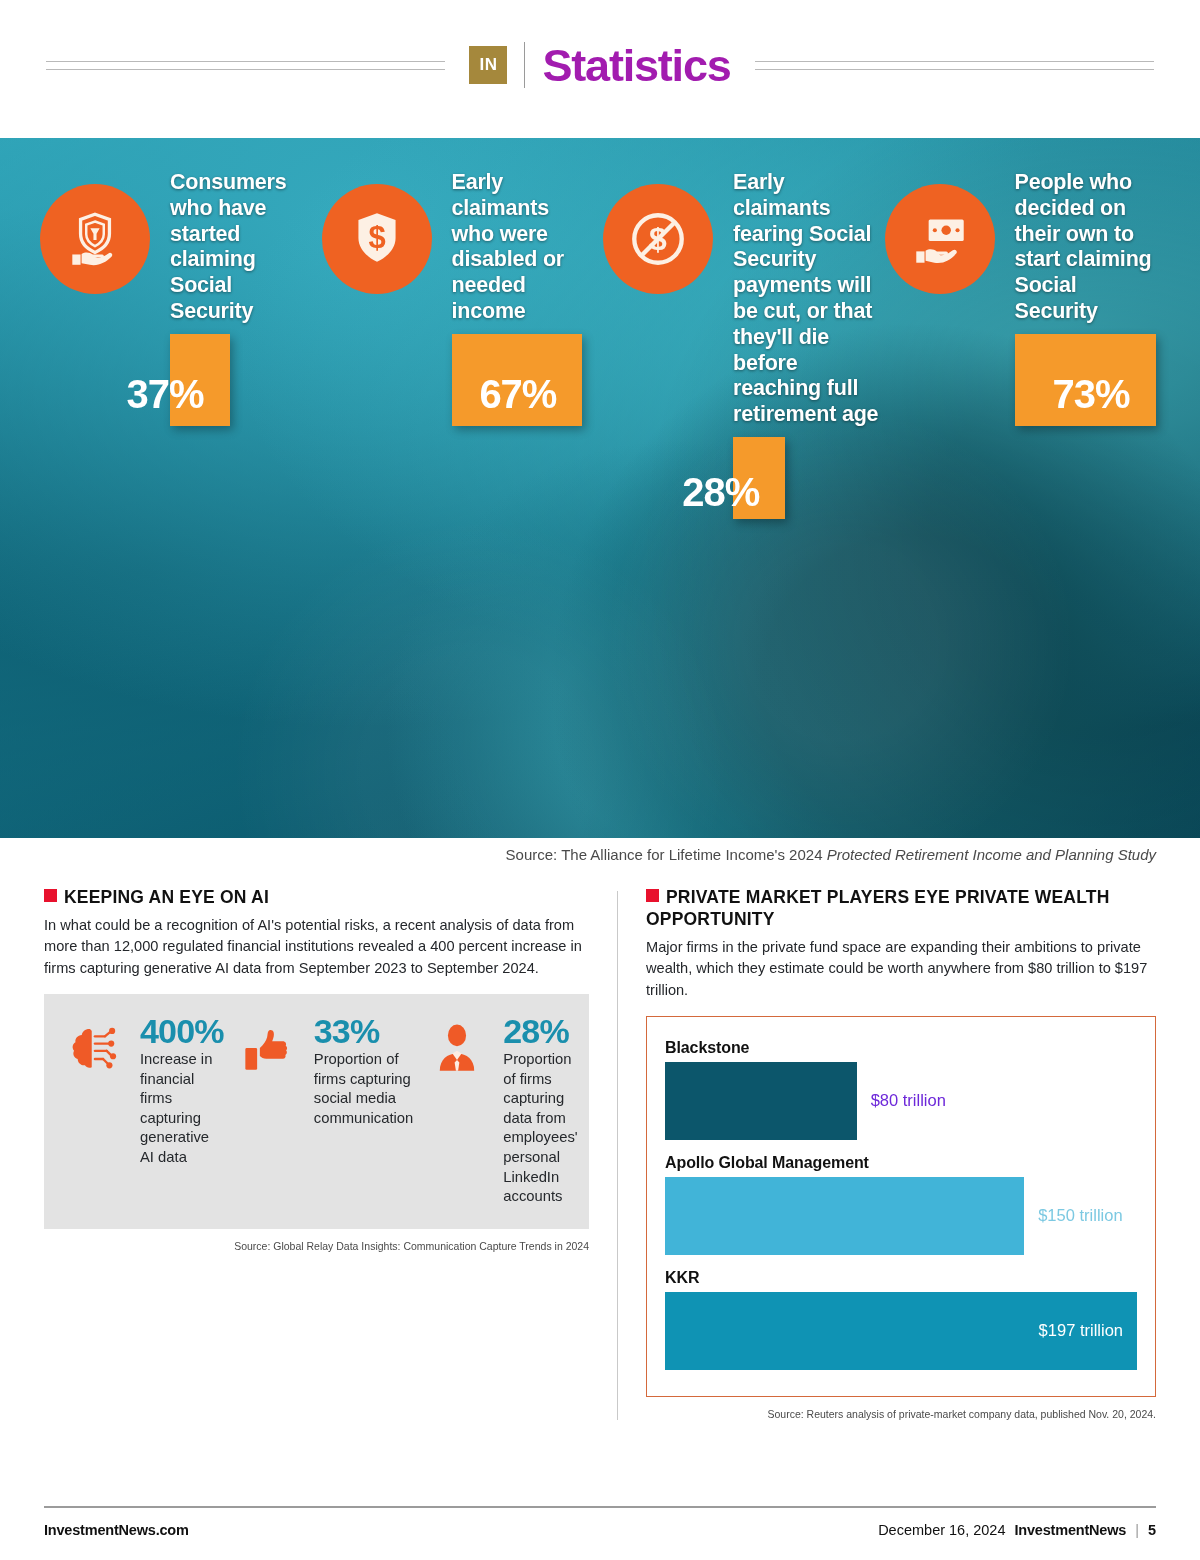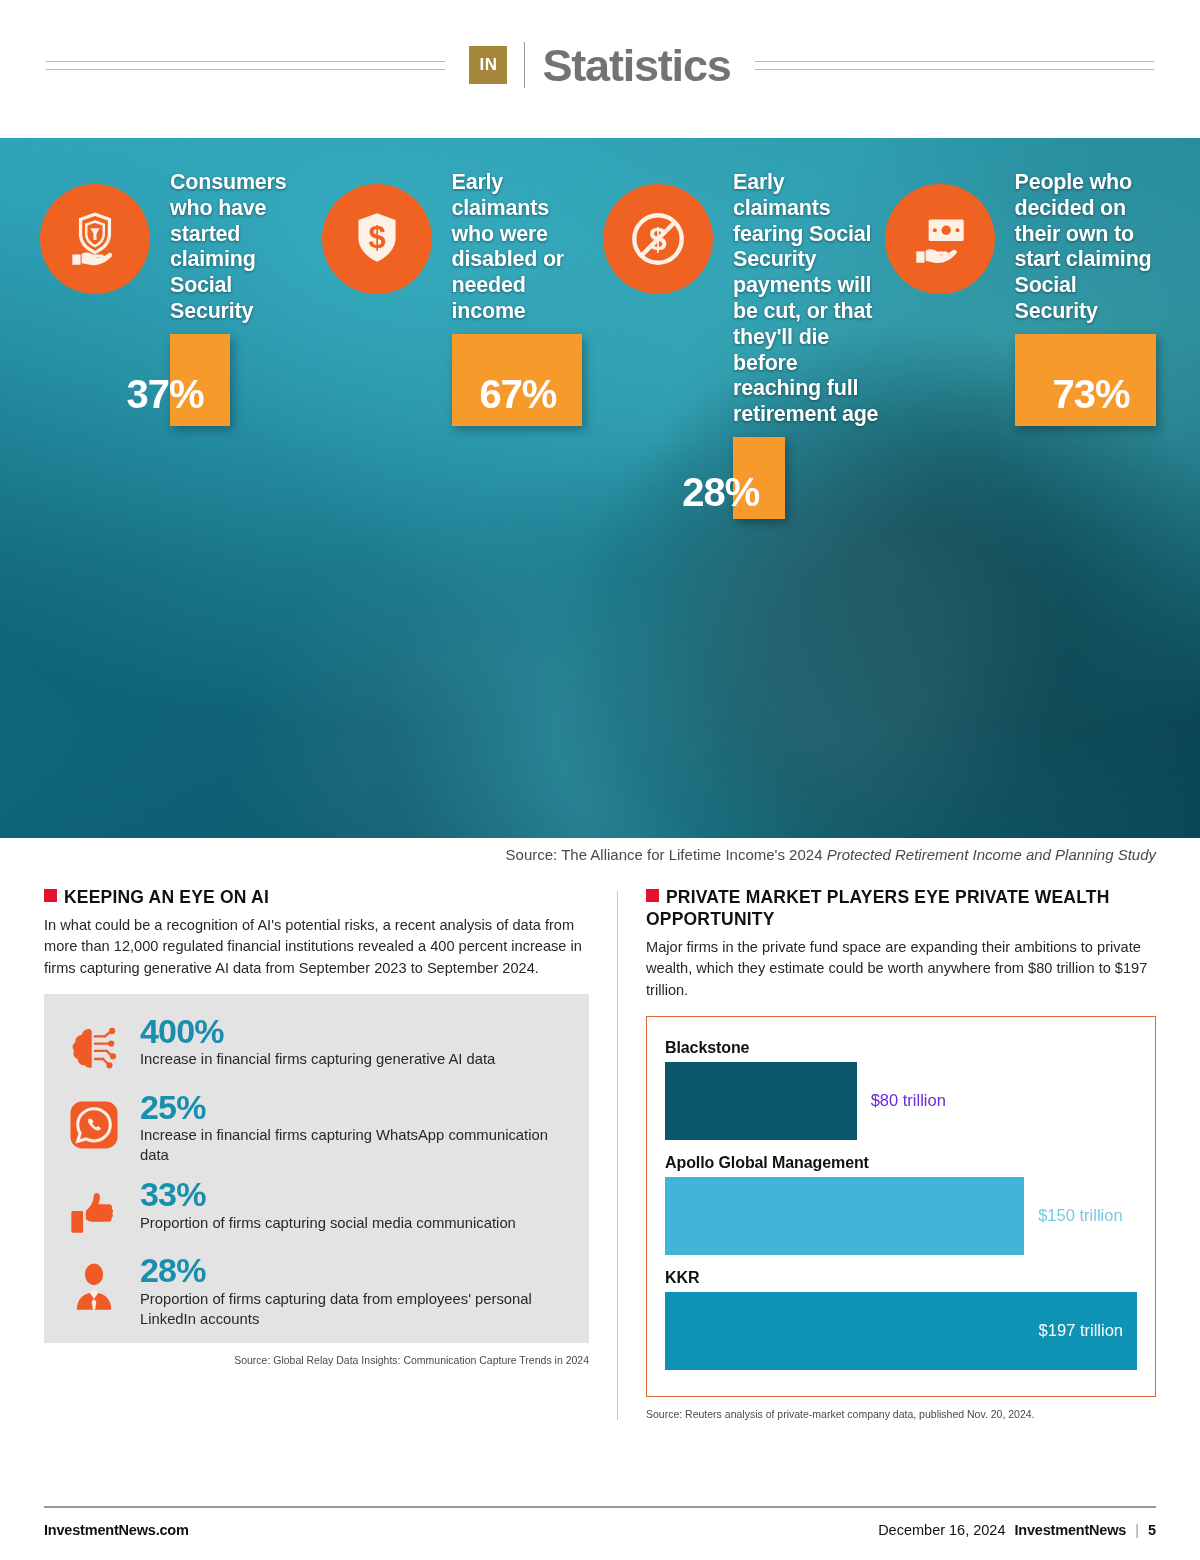--- a/index.html
+++ b/index.html
@@ -39,21 +39,21 @@
   }
   .title-divider {
     width: 1px; height: 46px;
     background: #9a9a9a;
     margin: 0 17px;
   }
   .page-title {
     font-size: 45px;
     font-weight: bold;
     letter-spacing: -1.2px;
-    color: #737373;
+    color: #a21caf;
     line-height: 1;
   }
 
   
   .hero {
     position: relative;
     height: 700px;
     margin: 8px 0 0 0;
     overflow: hidden;
     background: #1d7f91;
@@ -163,23 +163,22 @@
   .sec-intro {
     font-size: 14.6px;
     line-height: 1.48;
     color: #24272b;
   }
 
   
   .gray-card {
     margin-top: 14px;
     background: #e3e3e3;
-    padding: 20px 22px 14px 18px;
-    display: flex;
-    flex-direction: column;
+    padding: 20px 22px 22px 18px;
+    display: flex;
     gap: 12px;
   }
   .mini-stat { display: flex; gap: 14px; align-items: flex-start; }
   .mini-icon {
     width: 64px; flex: 0 0 64px;
     display: flex; align-items: center; justify-content: center;
     padding-top: 6px;
   }
   .mini-icon svg { width: 58px; height: 58px; display: block; }
   .mini-body { flex: 1; }
@@ -193,21 +192,21 @@
   .mini-desc {
     font-size: 14.8px;
     line-height: 1.32;
     color: #25282c;
     margin-top: 1px;
   }
 
   .src-line {
     font-size: 10.5px;
     color: #4a4a4a;
-    text-align: left;
+    text-align: right;
     margin-top: 11px;
   }
   .src-line.left-col { text-align: right; }
 
   
   .chart-box {
     margin-top: 14px;
     border: 1.5px solid #d4693b;
     padding: 22px 18px 26px 18px;
   }
@@ -388,33 +387,20 @@
               <circle cx="49" cy="50" r="3.4"></circle>
             </g>
           </svg>
         </div>
         <div class="mini-body">
           <div class="mini-value">400%</div>
           <div class="mini-desc">Increase in financial firms capturing generative AI data</div>
         </div>
       </div>
 
-      <div class="mini-stat">
-        <div class="mini-icon">
-          <svg viewBox="0 0 64 64" fill="none">
-            <rect x="6" y="6" width="52" height="52" rx="13" fill="#ef5a27"></rect>
-            <path d="M32 14 c-10 0-18 8-18 17.8 0 3.4 1 6.6 2.7 9.3 L14 50 l9.2-2.6 c2.6 1.4 5.6 2.2 8.8 2.2 10 0 18-8 18-17.8 S42 14 32 14z" stroke="#fdece2" stroke-width="3.4" fill="none"></path>
-            <path d="M26 25 c-.6 1.4-.8 3 .2 4.8 1.8 3.4 4.4 6 7.8 7.6 1.8.8 3.4.8 4.6-.2 l1.4-1.4-3.4-2.6-1.8 1.4 c-2-1-3.8-2.6-4.8-4.6 l1.6-1.6-2.6-3.4 z" fill="#fdece2"></path>
-          </svg>
-        </div>
-        <div class="mini-body">
-          <div class="mini-value">25%</div>
-          <div class="mini-desc">Increase in financial firms capturing WhatsApp communication data</div>
-        </div>
-      </div>
 
       <div class="mini-stat">
         <div class="mini-icon">
           <svg viewBox="0 0 64 64" fill="none">
             <rect x="7" y="31" width="13" height="24" rx="1.5" fill="#ef5a27"></rect>
             <path d="M23 31 c4-4 7-8 8-12 .6-2.6.4-5 1.4-6.6 1.4-2.2 5-1.6 5.8 1 .8 2.6 0 6.4-1.6 10 h11.6 c3 0 4.6 2.6 3.4 5 1.8 1 2 3.8.4 5.2 1.4 1.4 1 4-.8 5 .8 1.8-.4 4.2-2.8 4.2 H30 c-3 0-5.4-1.2-7-3 z" fill="#ef5a27"></path>
           </svg>
         </div>
         <div class="mini-body">
           <div class="mini-value">33%</div>

